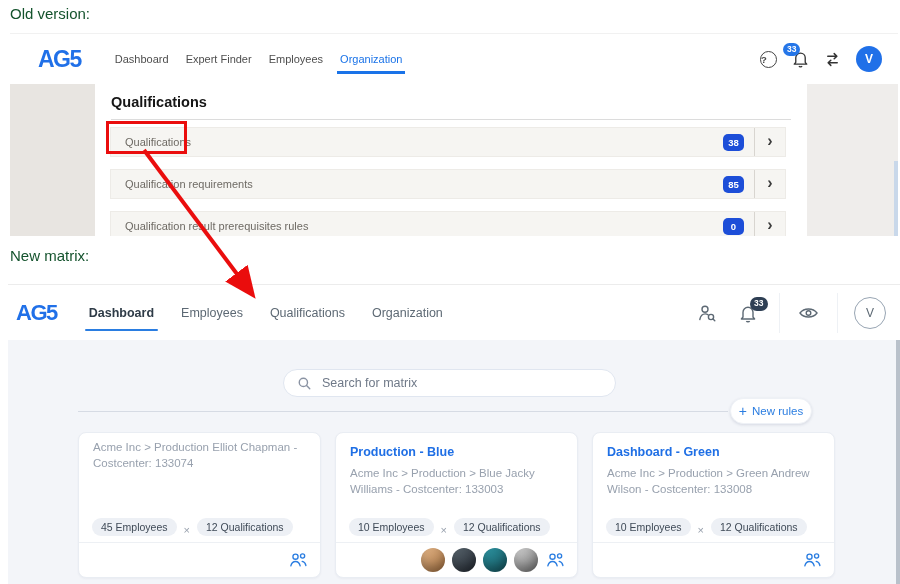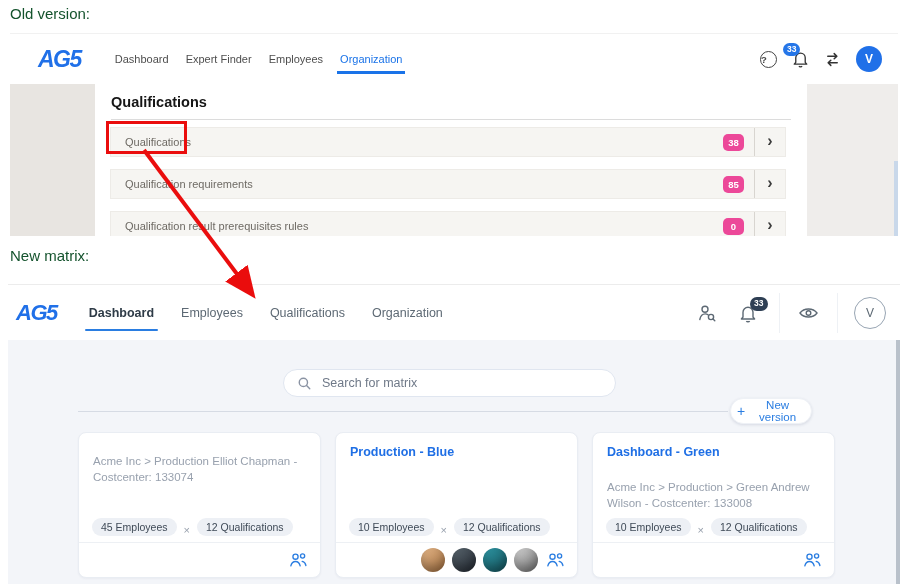--- a/index.html
+++ b/index.html
@@ -8,40 +8,40 @@
     font-family:"Liberation Sans",sans-serif;overflow:hidden;
     -webkit-font-smoothing:antialiased;
   }
   .ann-label{position:absolute;font-size:15px;color:#14532d;}
   #old-label{left:10px;top:5px;}
   #new-label{left:10px;top:247px;}
 
   
   .old-shot{position:absolute;left:10px;top:33px;width:888px;height:202px;border-top:1px solid #f1f1f1;}
   .old-header{position:absolute;top:0;left:0;right:0;height:50px;background:#fff;border-bottom:1px solid #e9e9e9;display:flex;align-items:center;}
-  .logo{font-weight:900;font-style:italic;color:#2070e8;letter-spacing:-1.5px;}
+  .logo{font-weight:900;color:#2070e8;letter-spacing:-1.5px;}
   .old-logo{margin-left:28px;font-size:23px;}
   .old-nav{margin-left:34px;display:flex;gap:17px;font-size:11px;color:#4e4e4e;}
   .old-nav-item{cursor:pointer;position:relative;}
   .old-nav-item.active{color:#1a73e8;}
   .old-nav-item.active::after{content:"";position:absolute;left:-3px;right:-3px;bottom:-9px;height:3px;background:#1a73e8;}
   .old-actions{margin-left:auto;margin-right:16px;display:flex;align-items:center;gap:15px;}
   .help-circle{width:15px;height:15px;border:1.4px solid #454545;border-radius:50%;display:grid;place-items:center;font-size:9.5px;font-weight:bold;color:#454545;}
   .bell-wrap{position:relative;display:inline-flex;}
   .nbadge{position:absolute;top:-7px;left:-9px;background:#2576e8;color:#fff;font-size:8.5px;font-weight:bold;padding:1px 4px;border-radius:7px;line-height:1.3;}
   .avatar-solid{width:26px;height:26px;border-radius:50%;background:#2070e8;color:#fff;font-weight:bold;font-size:12px;display:grid;place-items:center;}
   .old-content{position:absolute;top:50px;left:0;right:0;bottom:0;background:#efedeb;}
   .old-sidebar{position:absolute;left:0;top:0;bottom:0;width:85px;background:#e8e5e1;border-right:1px solid #e1ded9;}
   .old-panel{position:absolute;left:85px;top:0;bottom:0;width:712px;background:#fff;overflow:hidden;}
   .panel-title{margin:10px 16px 0;font-size:14.5px;font-weight:bold;color:#161616;padding-bottom:9px;border-bottom:1px solid #dcdcdc;}
   .rows{margin:7px 21px 0 15px;}
   .old-row{height:30px;margin-bottom:12px;background:#f6f5f2;border:1px solid #edebe7;display:flex;align-items:center;cursor:pointer;box-sizing:border-box;}
   .row-label{margin-left:14px;font-size:11px;color:#6e6a64;}
   .row-right{margin-left:auto;display:flex;align-items:center;height:100%;}
-  .count-badge{min-width:11px;text-align:center;background:#ec4899;color:#fff;font-size:9.5px;font-weight:bold;padding:3px 5px;border-radius:5px;margin-right:10px;}
+  .count-badge{min-width:11px;text-align:center;background:#1d4ed8;color:#fff;font-size:9.5px;font-weight:bold;padding:3px 5px;border-radius:5px;margin-right:10px;}
   .row-sep{width:1px;align-self:stretch;background:#d8d5d0;}
   .row-chevron{width:30px;text-align:center;font-size:16px;color:#3c3c3c;font-weight:bold;line-height:1;padding-bottom:2px;}
   .old-scrollbar{position:absolute;right:0;top:77px;bottom:0;width:4px;background:#c9d8ea;}
 
   
   .red-box{position:absolute;left:106px;top:121px;width:75px;height:27px;border:3px solid #ea0d0d;z-index:30;}
   #arrow-svg{position:absolute;left:0;top:0;z-index:31;pointer-events:none;}
 
   
   .new-shot{position:absolute;left:8px;top:284px;width:892px;height:300px;}
@@ -65,21 +65,21 @@
   .search-pill input::placeholder{color:#6f7988;opacity:1;}
   .showing-pill{position:absolute;left:617px;top:21px;height:21px;line-height:20px;padding:0 10px;border:1px solid #c6cedb;border-radius:11px;background:#fcfdfe;font-size:9.5px;font-weight:bold;color:#404a58;}
   .content-hr{position:absolute;left:70px;width:650px;top:71px;height:1px;background:#d6dbe4;}
   .new-matrix-btn{position:absolute;left:722px;top:58px;width:82px;height:26px;border-radius:13px;background:#fff;border:1px solid #eef1f6;box-shadow:0 1px 3px rgba(40,60,100,.14);color:#2a7de1;font-size:11.5px;display:flex;align-items:center;justify-content:center;gap:5px;cursor:pointer;font-family:"Liberation Sans",sans-serif;}
   .plus-glyph{font-size:14px;line-height:1;}
   .new-scrollbar{position:absolute;right:0;top:0;bottom:0;width:4px;background:#b9c1cb;}
 
   .card{position:absolute;top:92px;width:243px;height:146px;background:#fff;border:1px solid #e9edf3;border-radius:8px;box-shadow:0 1px 2px rgba(50,60,90,.05);box-sizing:border-box;}
   #card-0{left:70px;} #card-1{left:327px;} #card-2{left:584px;}
   .card-title{margin:12px 14px 0;font-size:12.5px;font-weight:bold;color:#1f6fe5;cursor:pointer;}
-  .card-desc{margin:20px 14px 0;font-size:11.5px;color:#98a1ae;line-height:1.4;max-width:214px;}
+  .card-desc{margin:6px 14px 0;font-size:11.5px;color:#98a1ae;line-height:1.4;max-width:214px;}
   .card-badges{position:absolute;left:13px;top:85px;display:flex;align-items:flex-end;font-size:10.5px;color:#3f4a57;white-space:nowrap;}
   .badge-pill{background:#edf0f5;border-radius:10px;padding:3px 9px;}
   .mult{margin:0 7px;color:#97a0ad;font-size:11px;}
   .card-footer{position:absolute;left:0;right:0;bottom:0;height:34px;border-top:1px solid #edf0f4;display:flex;align-items:center;justify-content:flex-end;padding-right:12px;gap:7px;}
   .avatar-photo{width:24px;height:24px;border-radius:50%;box-shadow:inset 0 -6px 8px rgba(0,0,0,.25);}
   .av1{background:linear-gradient(135deg,#e8b98a,#9c6a3c);}
   .av2{background:linear-gradient(135deg,#5b6770,#20262e);}
   .av3{background:linear-gradient(135deg,#2f9aa8,#134e57);}
   .av4{background:linear-gradient(135deg,#d8d8d8,#6b6b6b);}
   svg{display:block;}
@@ -217,21 +217,21 @@
         <path d="M10.2 10.2 L13.6 13.6"></path>
       </svg>
       <input type="text" placeholder="Search for matrix" style="">
     </div>
 
 
     <div class="content-hr"></div>
 
     <button class="new-matrix-btn">
       <span class="plus-glyph">+</span>
-      <span>New version</span>
+      <span>New rules</span>
     </button>
 
     <div class="card" id="card-0">
       <div class="card-desc">Acme Inc &gt; Production Elliot Chapman - Costcenter: 133074</div>
       <div class="card-badges">
         <span class="badge-pill">45 Employees</span>
         <span class="mult">×</span>
         <span class="badge-pill">12 Qualifications</span>
       </div>
       <div class="card-footer">
@@ -239,20 +239,21 @@
           <circle cx="9" cy="6" r="3.1"></circle>
           <path d="M3.4 17 c.8-3.4 3-5.2 5.6-5.2 s4.8 1.8 5.6 5.2"></path>
           <circle cx="17.5" cy="5.2" r="2.5"></circle>
           <path d="M17 11.6 c2.4.4 3.9 2.2 4.5 5"></path>
         </svg>
       </div>
     </div>
 
     <div class="card" id="card-1">
       <div class="card-title">Production - Blue</div>
+      <div class="card-desc">Acme Inc &gt; Production &gt; Blue Jacky Williams - Costcenter: 133003</div>
       <div class="card-badges">
         <span class="badge-pill">10 Employees</span>
         <span class="mult">×</span>
         <span class="badge-pill">12 Qualifications</span>
       </div>
       <div class="card-footer">
         <span class="avatar-photo av1"></span>
         <span class="avatar-photo av2"></span>
         <span class="avatar-photo av3"></span>
         <span class="avatar-photo av4"></span>

